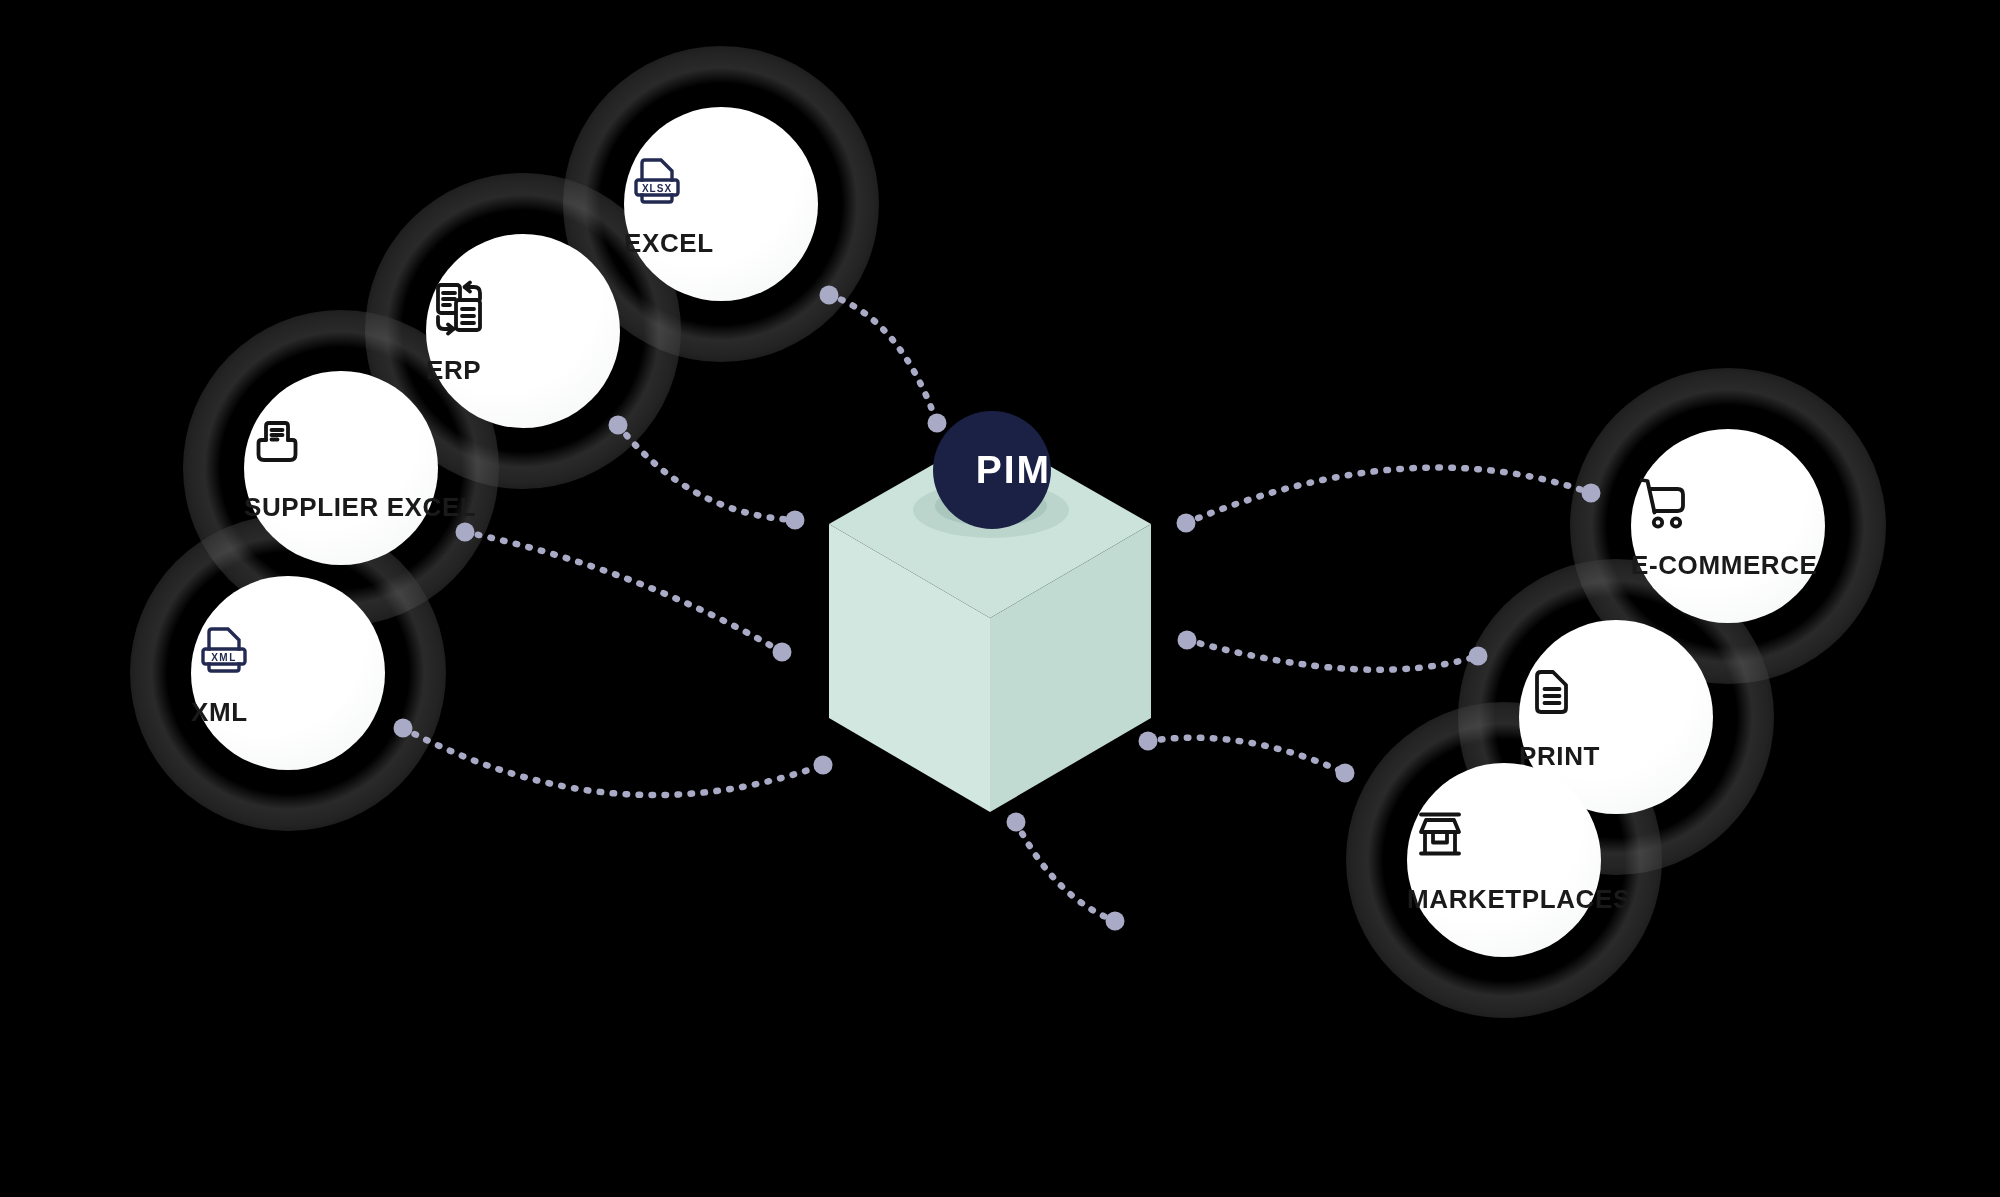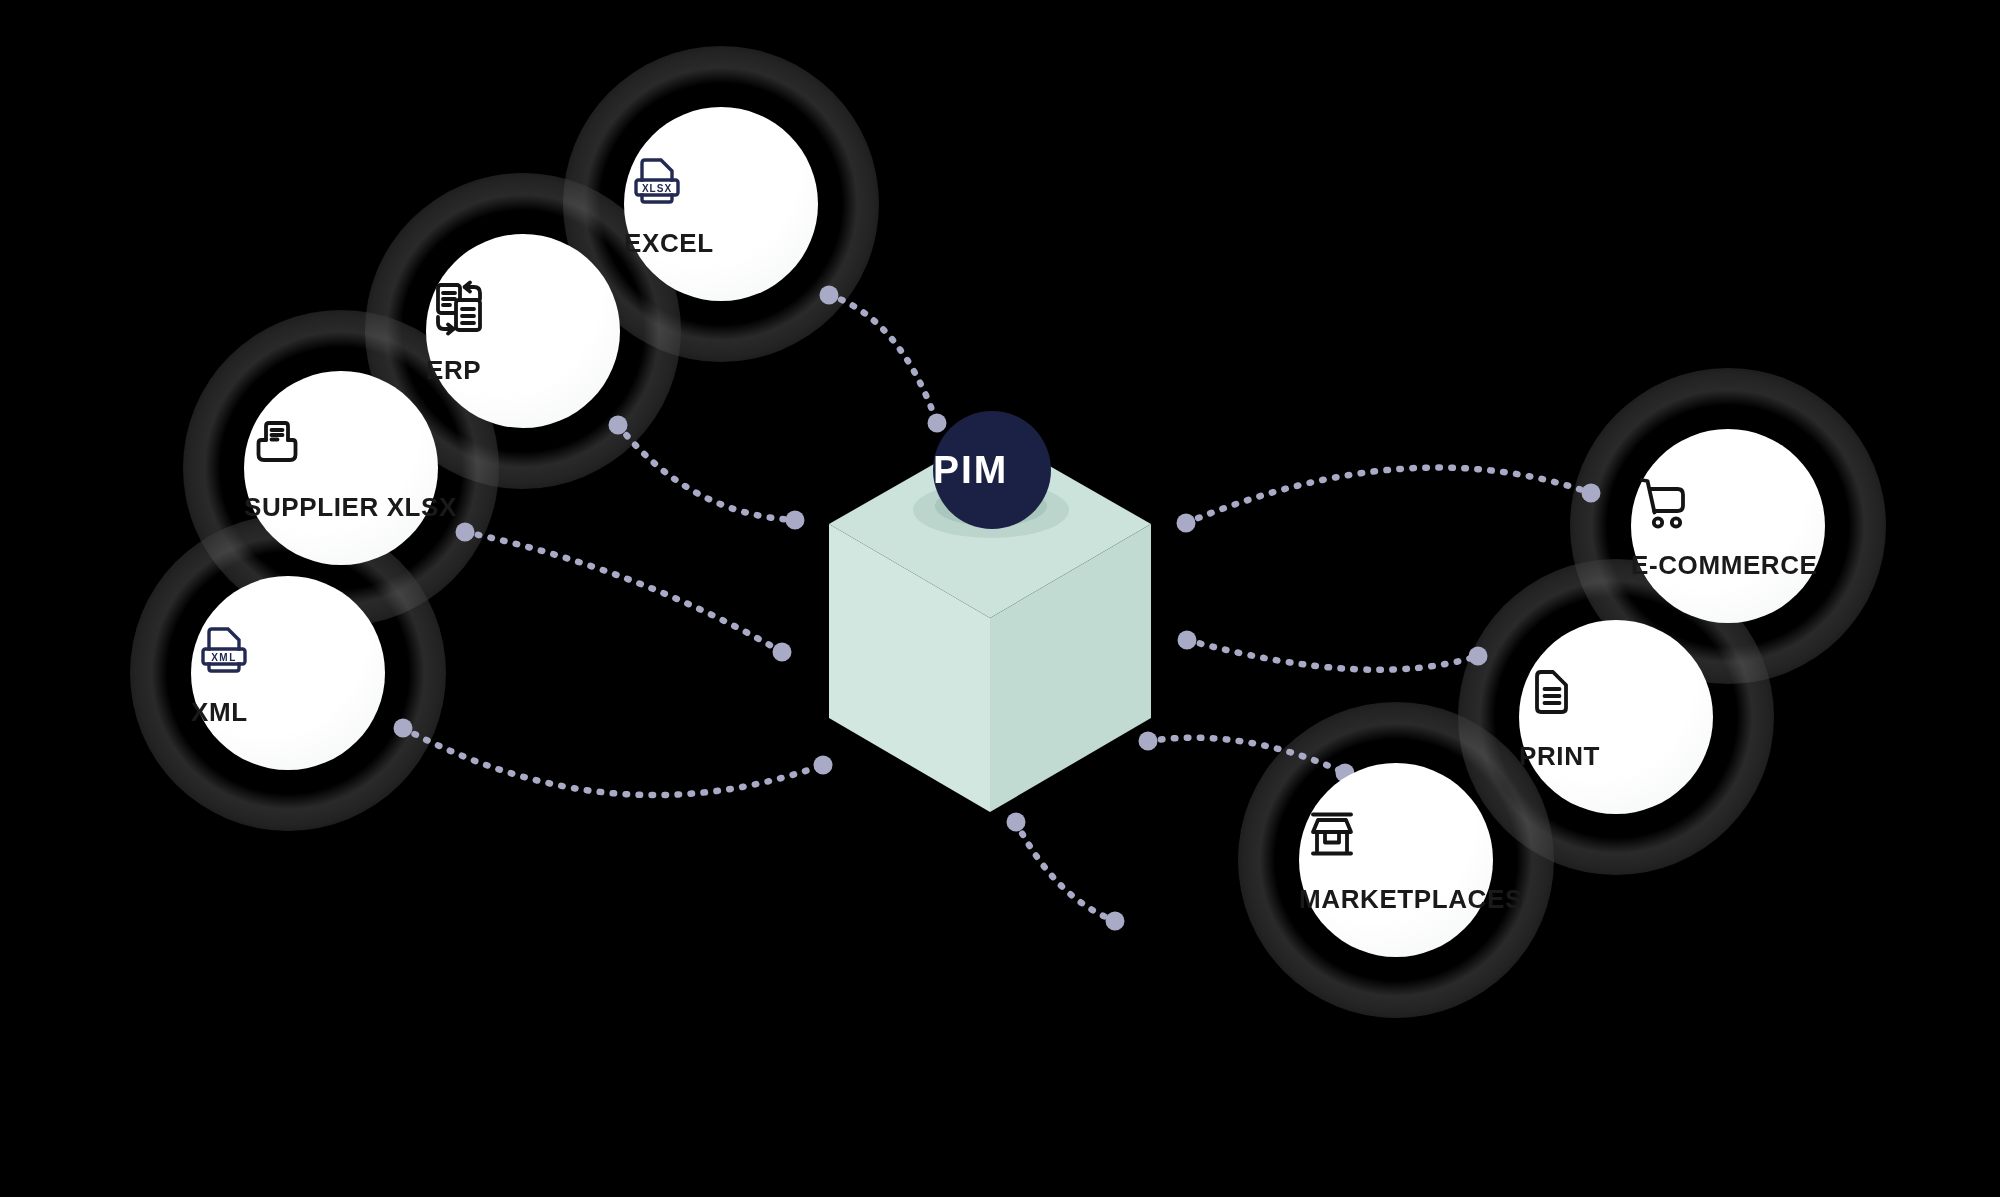--- a/index.html
+++ b/index.html
@@ -18,21 +18,21 @@
   .dots{fill:none;stroke:var(--connector-dots);stroke-width:6.5;stroke-linecap:round;stroke-dasharray:1.5 11.5;}
   .enddot{fill:var(--connector-dots);stroke:none;}
   
   .cube{position:absolute;left:820px;top:416px;}
   .face-top{fill:var(--cube-top);}
   .face-left{fill:var(--cube-left);}
   .face-right{fill:var(--cube-right);}
   
   .pim-badge{
     position:absolute;left:933px;top:411px;width:118px;height:118px;border-radius:50%;
-    background:var(--pim-circle);display:flex;align-items:center;justify-content:flex-start;
+    background:var(--pim-circle);display:flex;align-items:center;justify-content:flex-end;
   }
   .pim-badge span{
     color:var(--pim-text);font-size:39px;font-weight:700;letter-spacing:2px;
   }
   
   .node{
     position:absolute;width:194px;height:194px;border-radius:50%;
     background:radial-gradient(circle at 38% 30%, #ffffff 55%, #f6f7f7 85%, #eef0f0 100%);
     display:flex;flex-direction:column;align-items:flex-start;justify-content:center;gap:13px;
   }
@@ -56,21 +56,21 @@
   .icon .dot{fill:currentColor;stroke:none;}
   .icon .w4{stroke-width:4;}
   .icon text{fill:currentColor;stroke:none;font-family:"Liberation Sans","DejaVu Sans",sans-serif;font-weight:700;}
   
   .n-excel{left:624px;top:107px;}
   .n-erp{left:426px;top:234px;}
   .n-supplier{left:244px;top:371px;}
   .n-xml{left:191px;top:576px;}
   .n-ecommerce{left:1631px;top:429px;}
   .n-print{left:1519px;top:620px;}
-  .n-marketplaces{left:1299px;top:763px;}
+  .n-marketplaces{left:1407px;top:763px;}
   .n-pos{left:1140px;top:897px;}
 </style>
 </head>
 <body>
 
 <div class="stage">
 
   <svg class="connectors" width="2000" height="1197" viewBox="0 0 2000 1197">
     <g>
       <path class="dots" d="M829 295 Q900 318 937 423"></path>
@@ -155,21 +155,21 @@
   </div>
 
   <div class="node n-supplier">
     <span class="icon dark">
       <svg viewBox="0 0 66 66" width="66" height="66">
         <path class="s" d="M22 27 V13 q0-3 3-3 h16 q3 0 3 3 v14"></path>
         <path class="s" d="M27.5 17 h11 M27.5 22 h11 M27.5 26.5 h6"></path>
         <path class="s" d="M22 27 h-4.5 q-3 0 -3 3 v11.5 q0 5.5 5.5 5.5 h26 q5.5 0 5.5 -5.5 V30 q0-3 -3-3 H44"></path>
       </svg>
     </span>
-    <span class="label">SUPPLIER XLSX</span>
+    <span class="label">SUPPLIER EXCEL</span>
   </div>
 
   <div class="node n-xml">
     <span class="icon navy">
       <svg viewBox="0 0 66 66" width="66" height="66">
         <path class="s thin" d="M18 31 V14 q0-3 3-3 h16 l11 11 v9"></path>
         <rect class="s thin" x="12" y="31" width="42" height="15" rx="2.5"></rect>
         <path class="s thin" d="M18 46 v4.5 q0 2.5 2.5 2.5 h25 q2.5 0 2.5 -2.5 V46"></path>
         <text x="33" y="42.5" text-anchor="middle" font-size="10" letter-spacing="1.5">XML</text>
       </svg>

